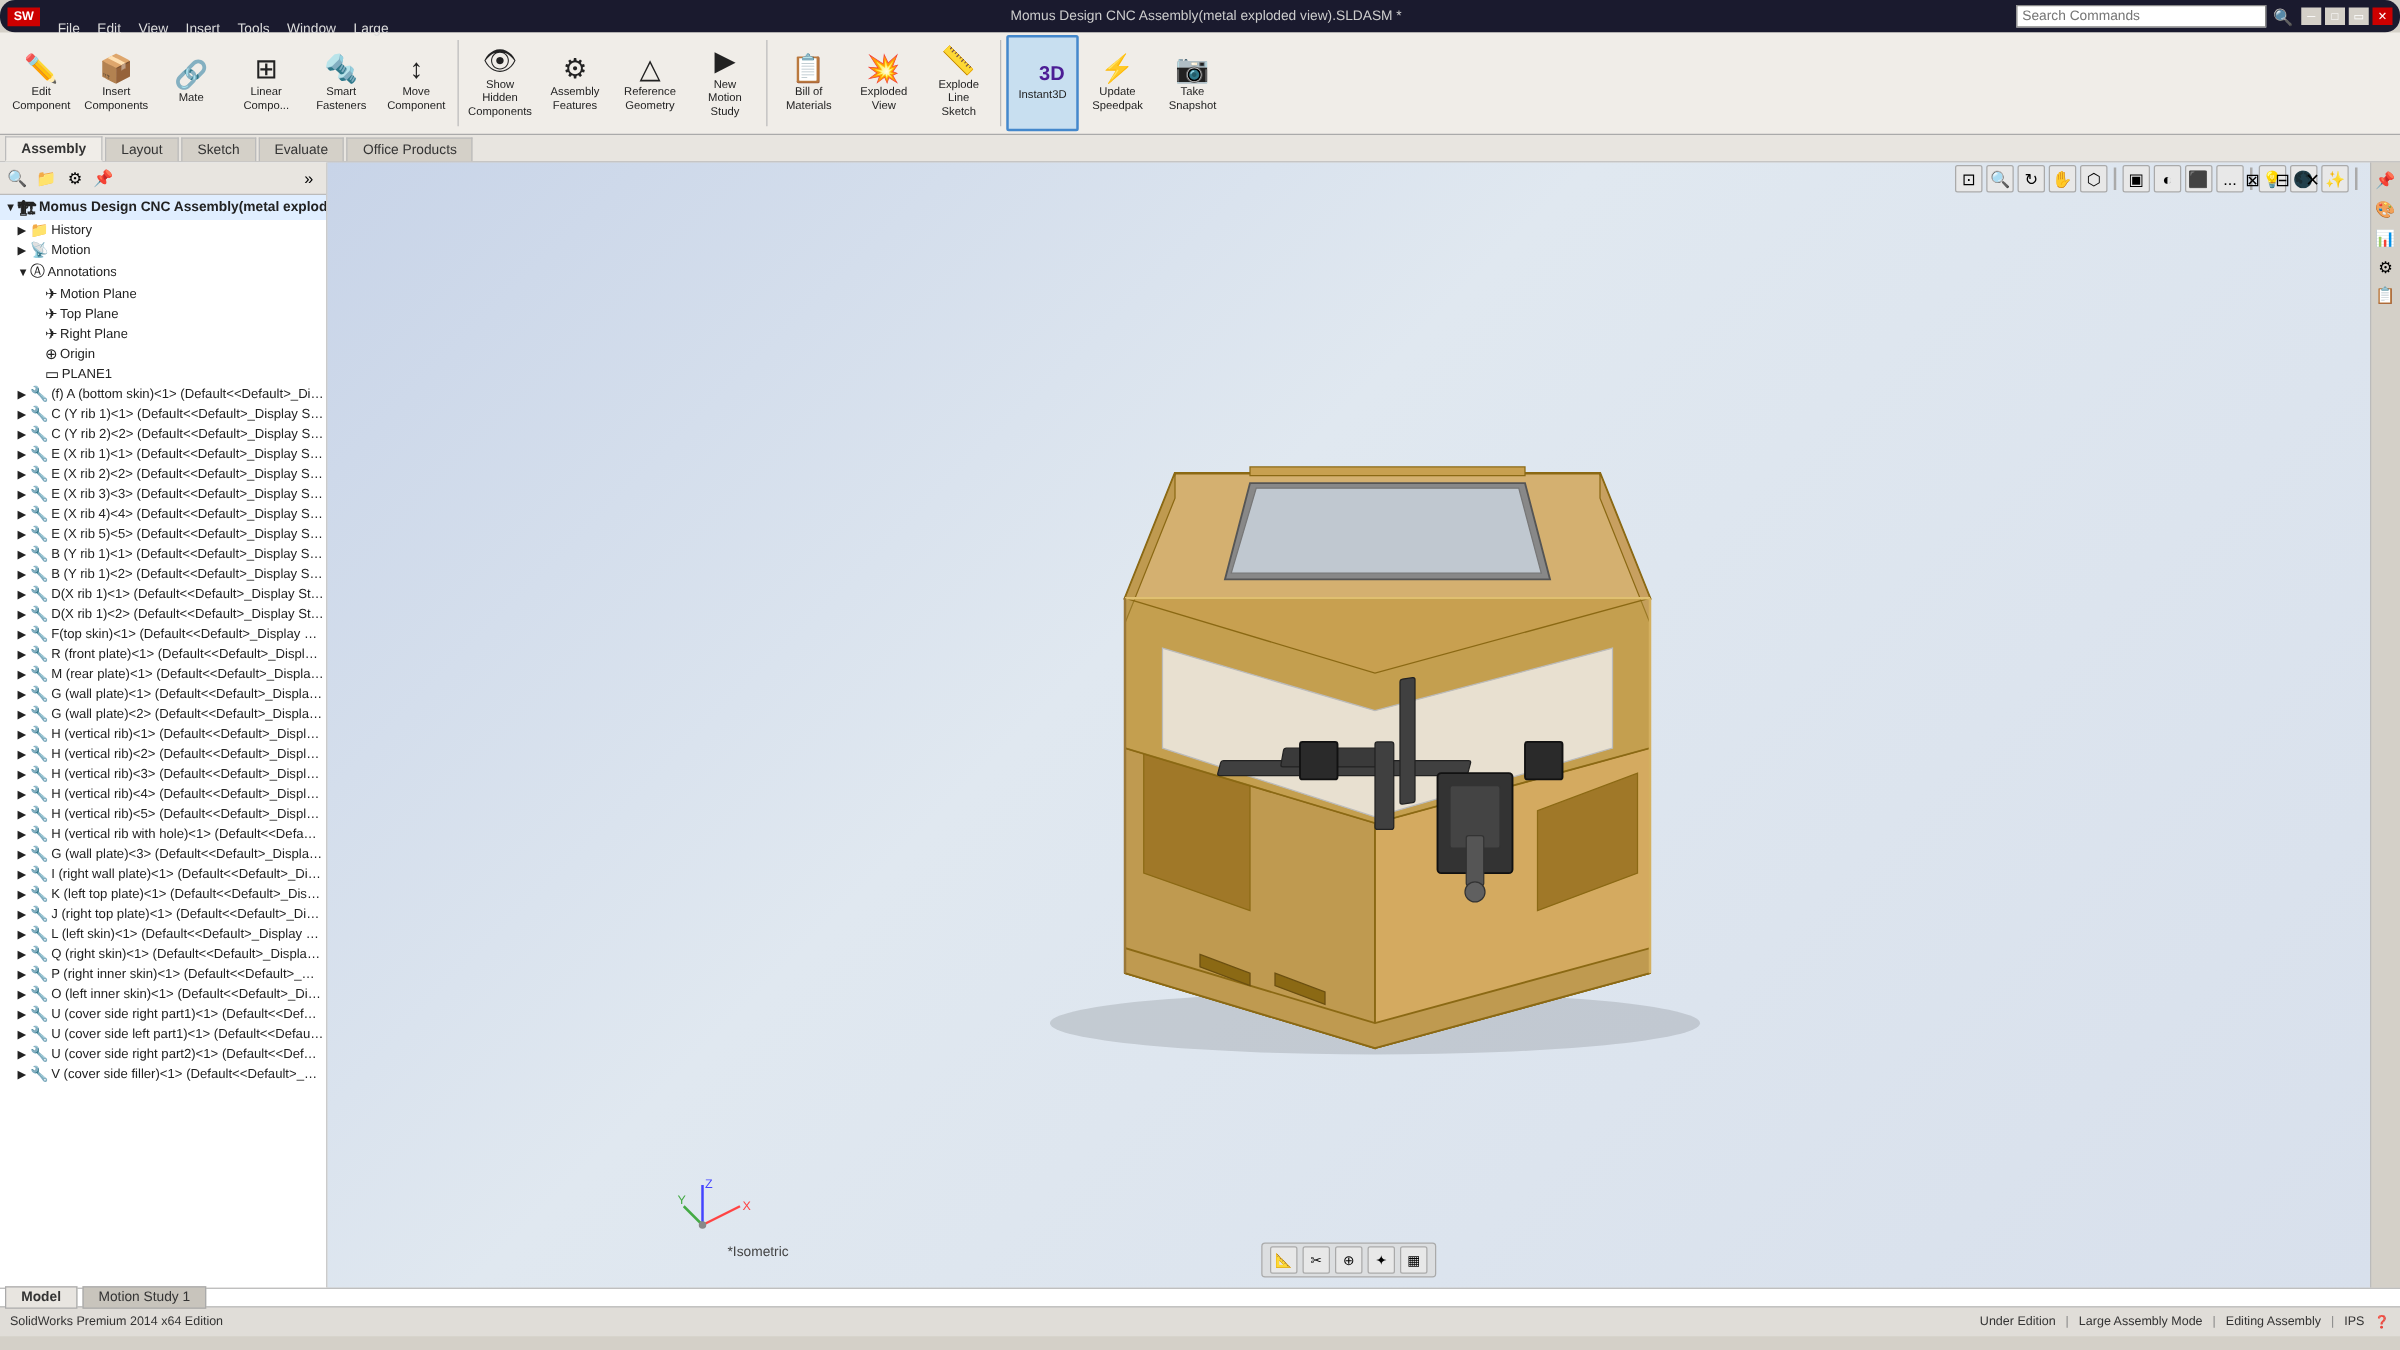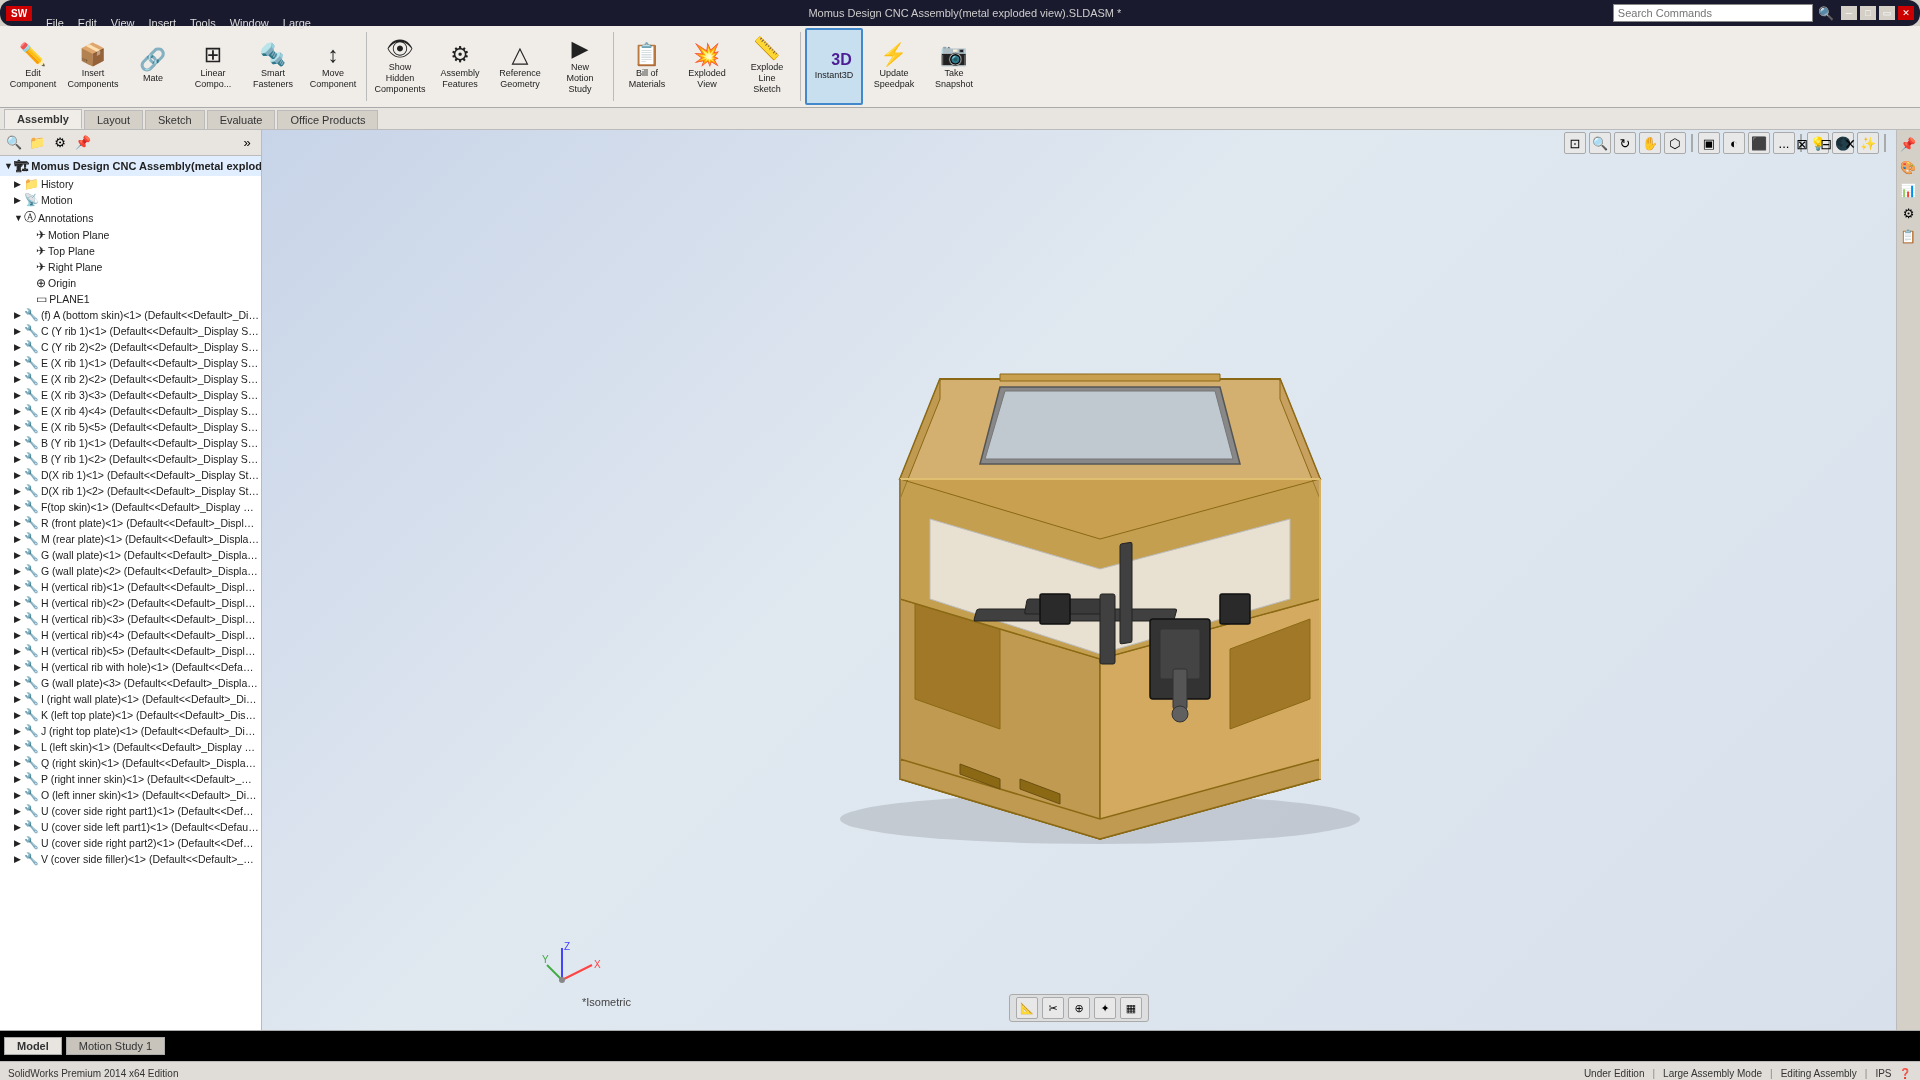--- a/index.html
+++ b/index.html
@@ -179,22 +179,22 @@
       padding: 0 8px;
       font-size: 10px;
       color: #333;
       justify-content: space-between;
     }
     #status-bar .left { display: flex; align-items: center; gap: 16px; }
     #status-bar .right { display: flex; align-items: center; gap: 8px; }
 
     
     #bottom-bar {
-      height: 31px;
-      background: #000000;
+      height: 15px;
+      background: #ffffff;
       border-top: 1px solid #aaa;
       display: flex;
       align-items: center;
       padding: 0 4px;
       gap: 4px;
     }
     .bottom-tab {
       padding: 2px 12px;
       font-size: 11px;
       cursor: pointer;

